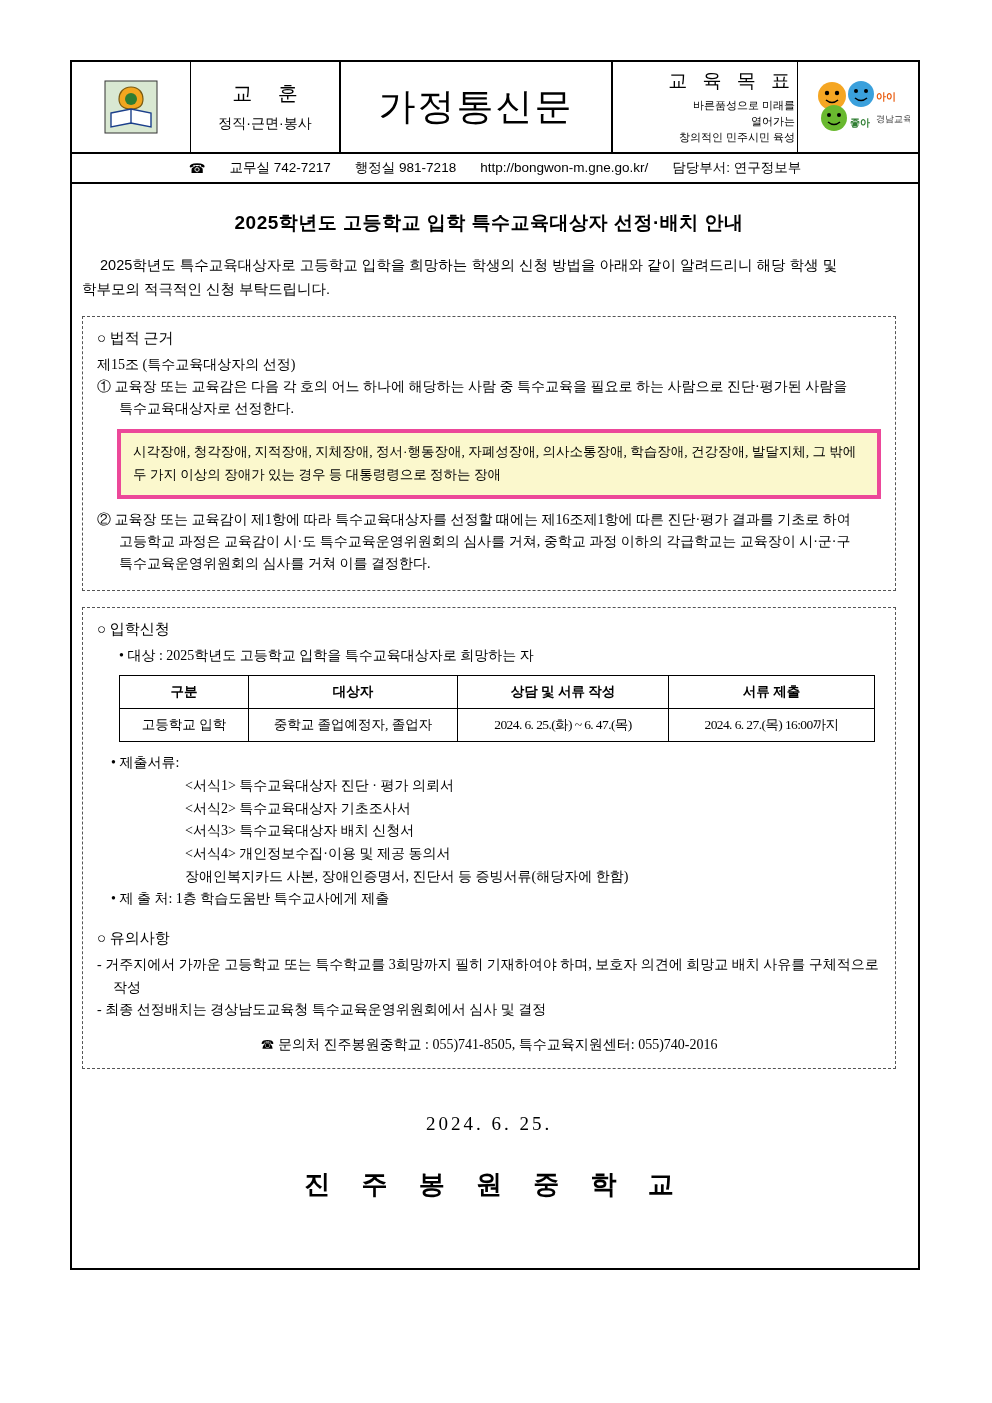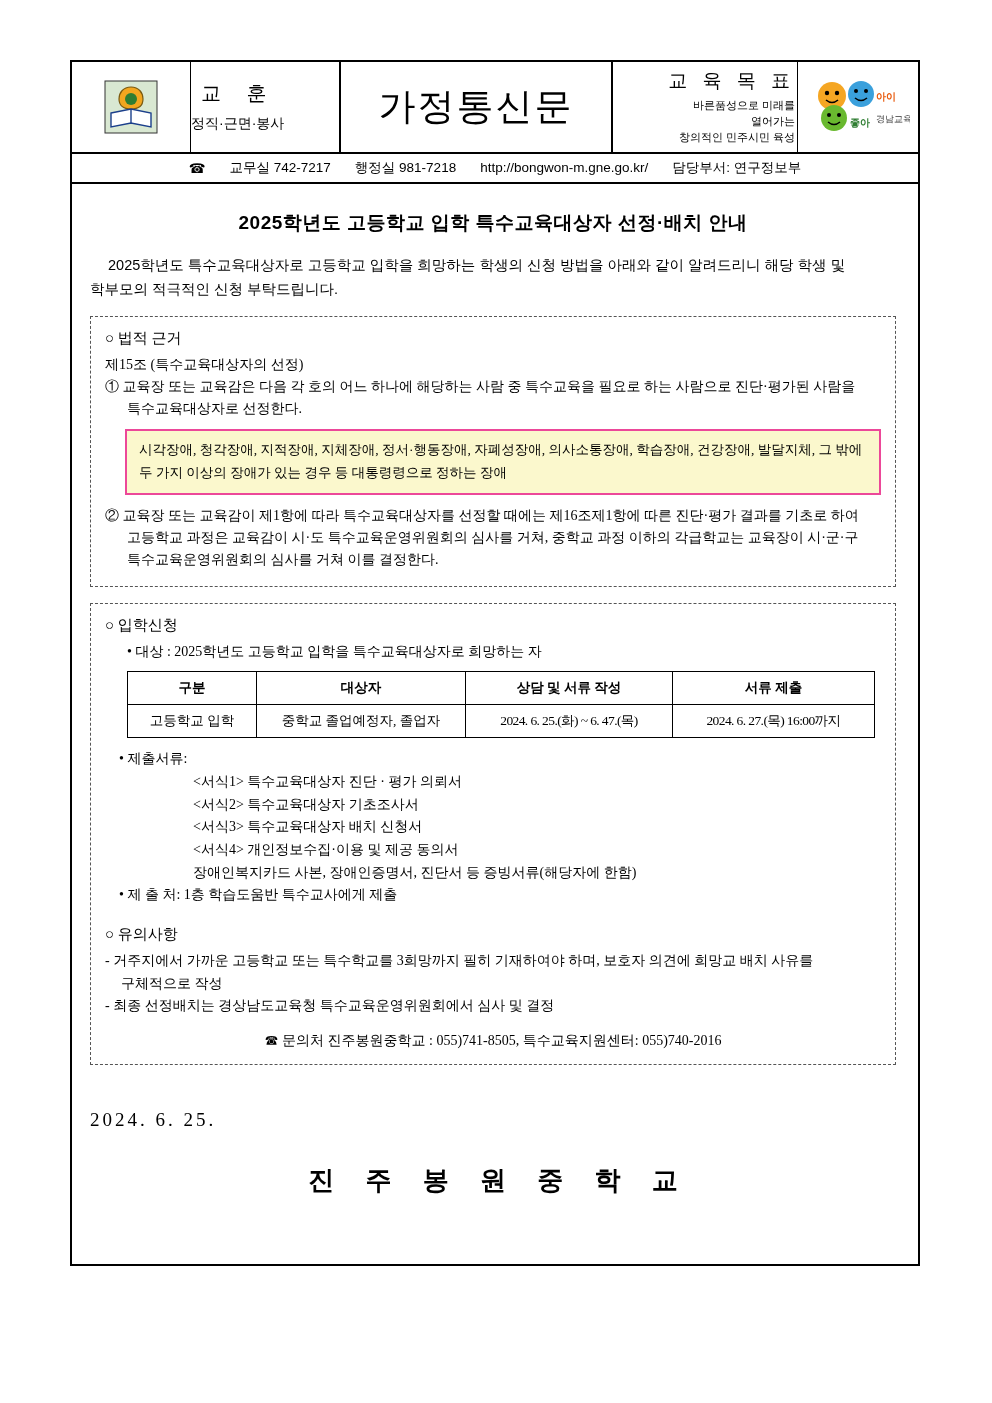--- a/index.html
+++ b/index.html
@@ -43,21 +43,21 @@
   .school-mark {
     width: 56px;
     height: 56px;
     position: relative;
   }
   .hdr-motto {
     width: 148px;
     border-right: 2px solid #000;
     display: flex;
     flex-direction: column;
-    align-items: flex-start;
+    align-items: center;
     justify-content: center;
     gap: 8px;
     padding: 18px 0;
   }
   .motto-title {
     font-size: 20px;
     letter-spacing: 10px;
     text-indent: 10px;
     font-weight: 500;
   }
@@ -118,21 +118,21 @@
     justify-content: center;
     gap: 24px;
     font-size: 13.5px;
     padding: 5px 0;
     font-family: "Liberation Sans", sans-serif;
   }
   .contact span { white-space: nowrap; }
 
   
   .body {
-    padding: 18px 22px 26px 18px;
+    padding: 18px 22px 26px 10px;
   }
   .doc-title {
     text-align: center;
     font-size: 19px;
     font-weight: bold;
     letter-spacing: 0.5px;
     margin: 8px 0 18px 0;
   }
   .intro {
     font-size: 14.5px;
@@ -165,21 +165,21 @@
     word-break: keep-all;
   }
   .hang2 {
     padding-left: 22px;
     font-size: 14px;
     line-height: 1.6;
     word-break: keep-all;
   }
   .yellowbox {
     background: #fbf8cd;
-    border: 2px solid #ec4899;
+    border: 4px solid #ec4899;
     padding: 8px 12px;
     margin: 8px 0 10px 20px;
     font-size: 13.5px;
     line-height: 1.7;
     word-break: keep-all;
   }
 
   
   table.info {
     border-collapse: collapse;
@@ -220,20 +220,21 @@
     line-height: 1.62;
     word-break: keep-all;
   }
   .contactline {
     text-align: center;
     font-size: 14px;
     margin-top: 14px;
   }
 
   .date {
+    text-align: center;
     font-size: 19px;
     letter-spacing: 3px;
     margin-top: 44px;
     font-family: "Liberation Serif", serif;
   }
   .school {
     text-align: center;
     font-size: 26px;
     font-weight: bold;
     letter-spacing: 12px;

